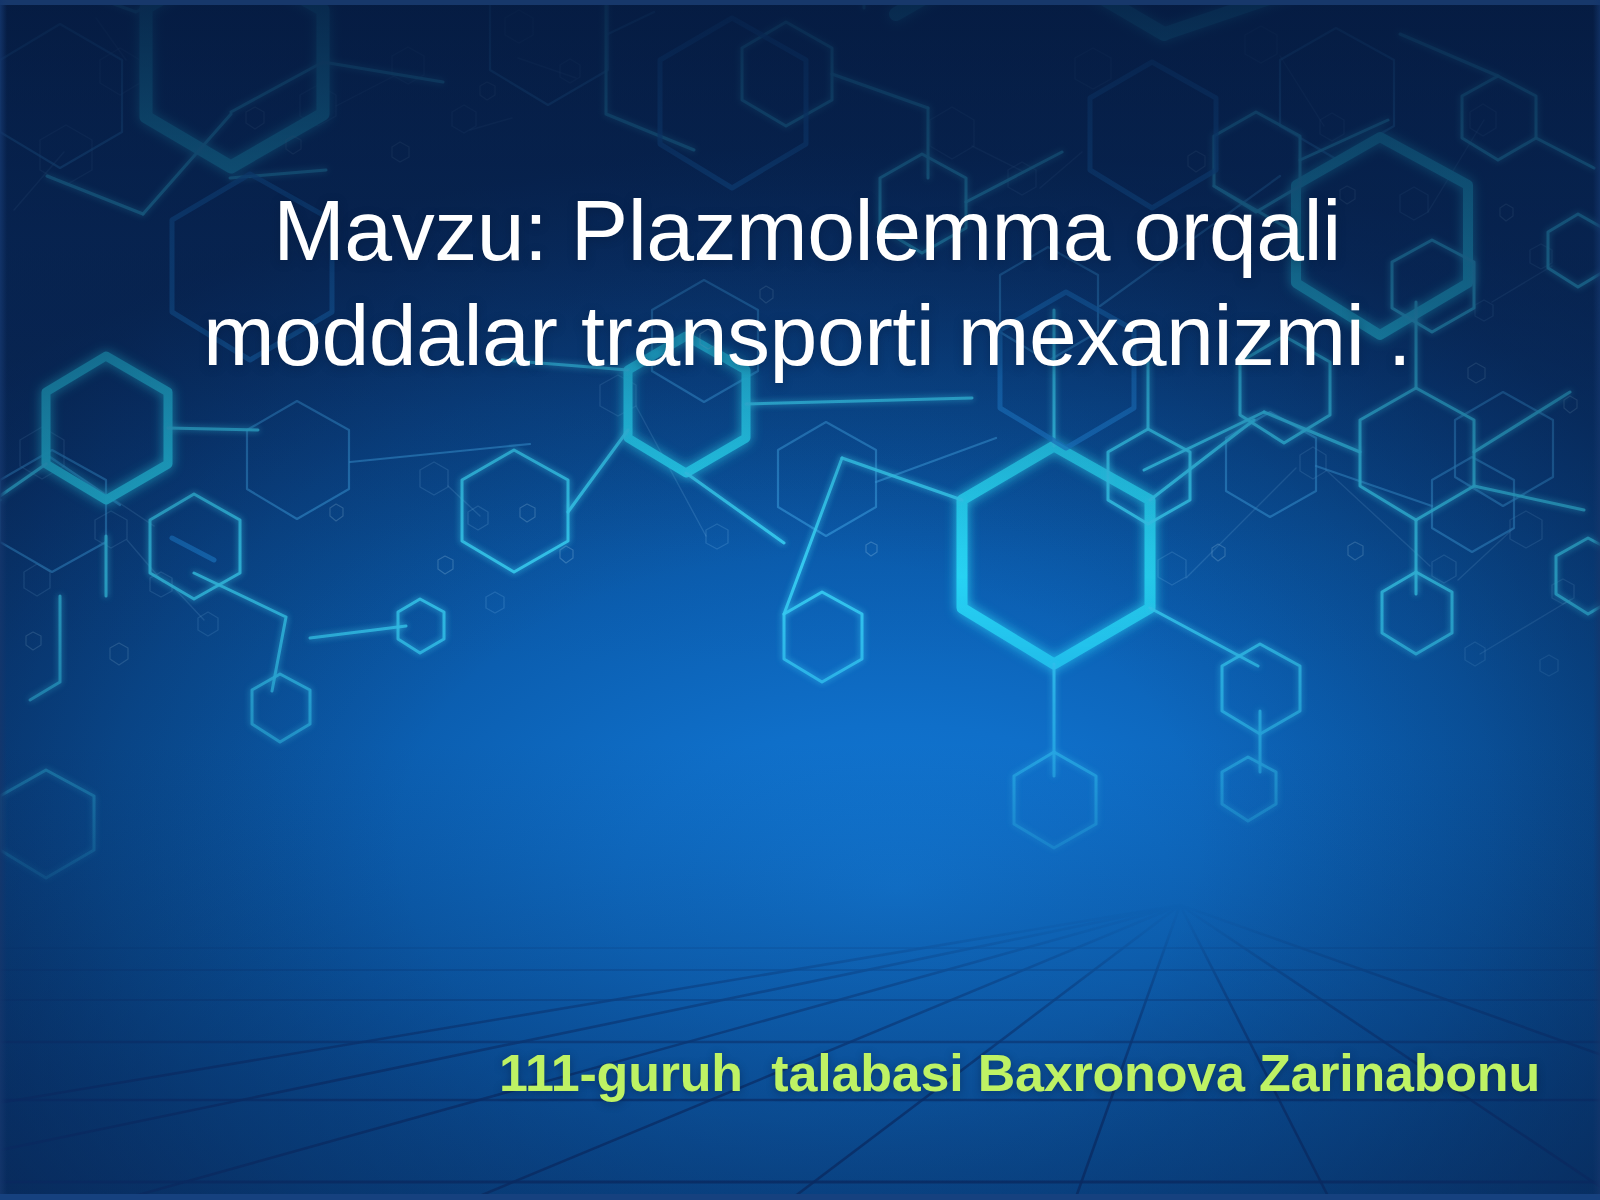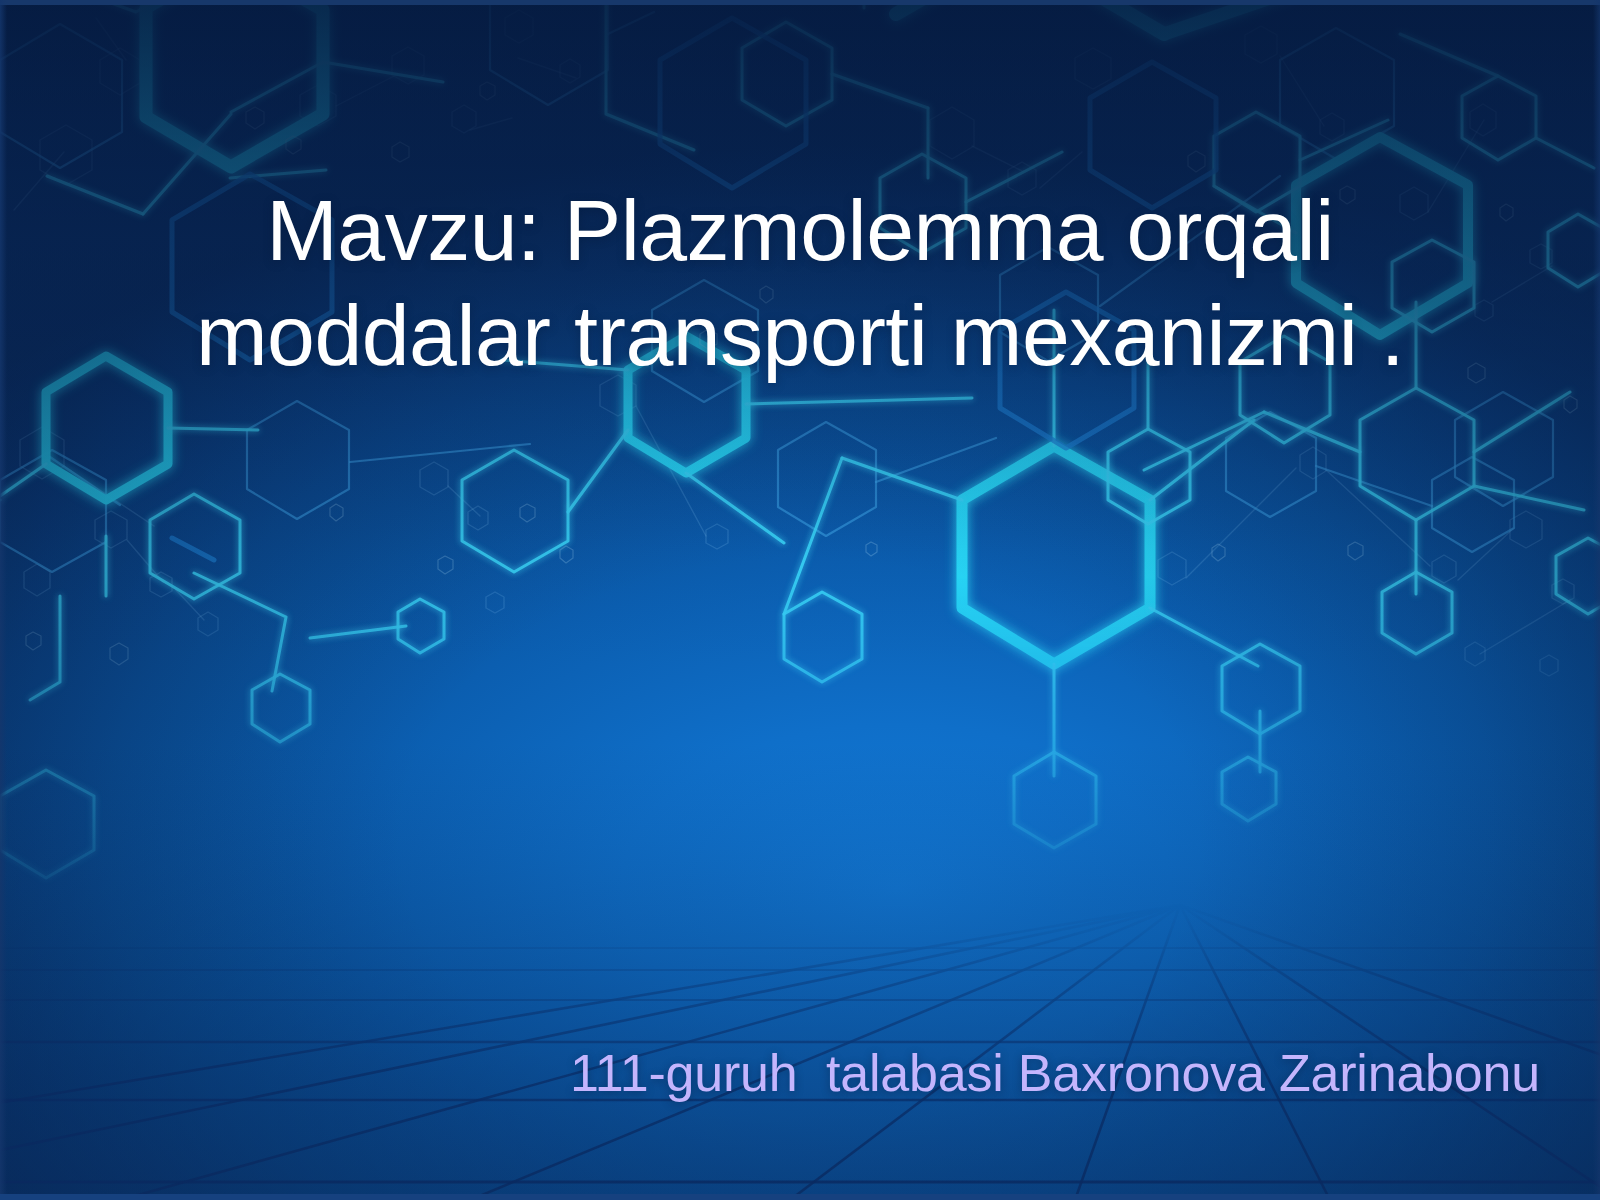--- a/index.html
+++ b/index.html
@@ -67,43 +67,43 @@
         rgba(7,38,84,0.22) 78%,
         rgba(7,38,86,0.40) 90%,
         rgba(8,40,88,0.52) 100%);
   }
 
   #bg-mol, #bg-grid { position: absolute; inset: 0; }
 
   
   #title-block {
     position: absolute;
-    left: 90px;
+    left: 97px;
     top: 178px;
     width: 1420px;
     text-align: center;
     color: #ffffff;
     font-size: 86px;
     line-height: 1.22;
     font-weight: 400;
     letter-spacing: -0.5px;
     text-shadow: 0 2px 10px rgba(3,22,52,0.35);
     white-space: pre-wrap;
   }
 
   #subtitle-block {
     position: absolute;
     left: 200px;
     top: 1044px;
     width: 1340px;
     text-align: right;
-    color: #c4b5fd;
+    color: #bef264;
     font-size: 52px;
     line-height: 1.12;
-    font-weight: 400;
+    font-weight: 700;
     letter-spacing: -0.2px;
     text-shadow: 0 2px 8px rgba(3,22,52,0.40);
     white-space: pre-wrap;
   }
 
   
   #edge-left {
     position: absolute; left: 0; top: 0; width: 7px; height: 100%;
     background: linear-gradient(to right, rgba(20,54,108,0.85), rgba(20,54,108,0));
   }

